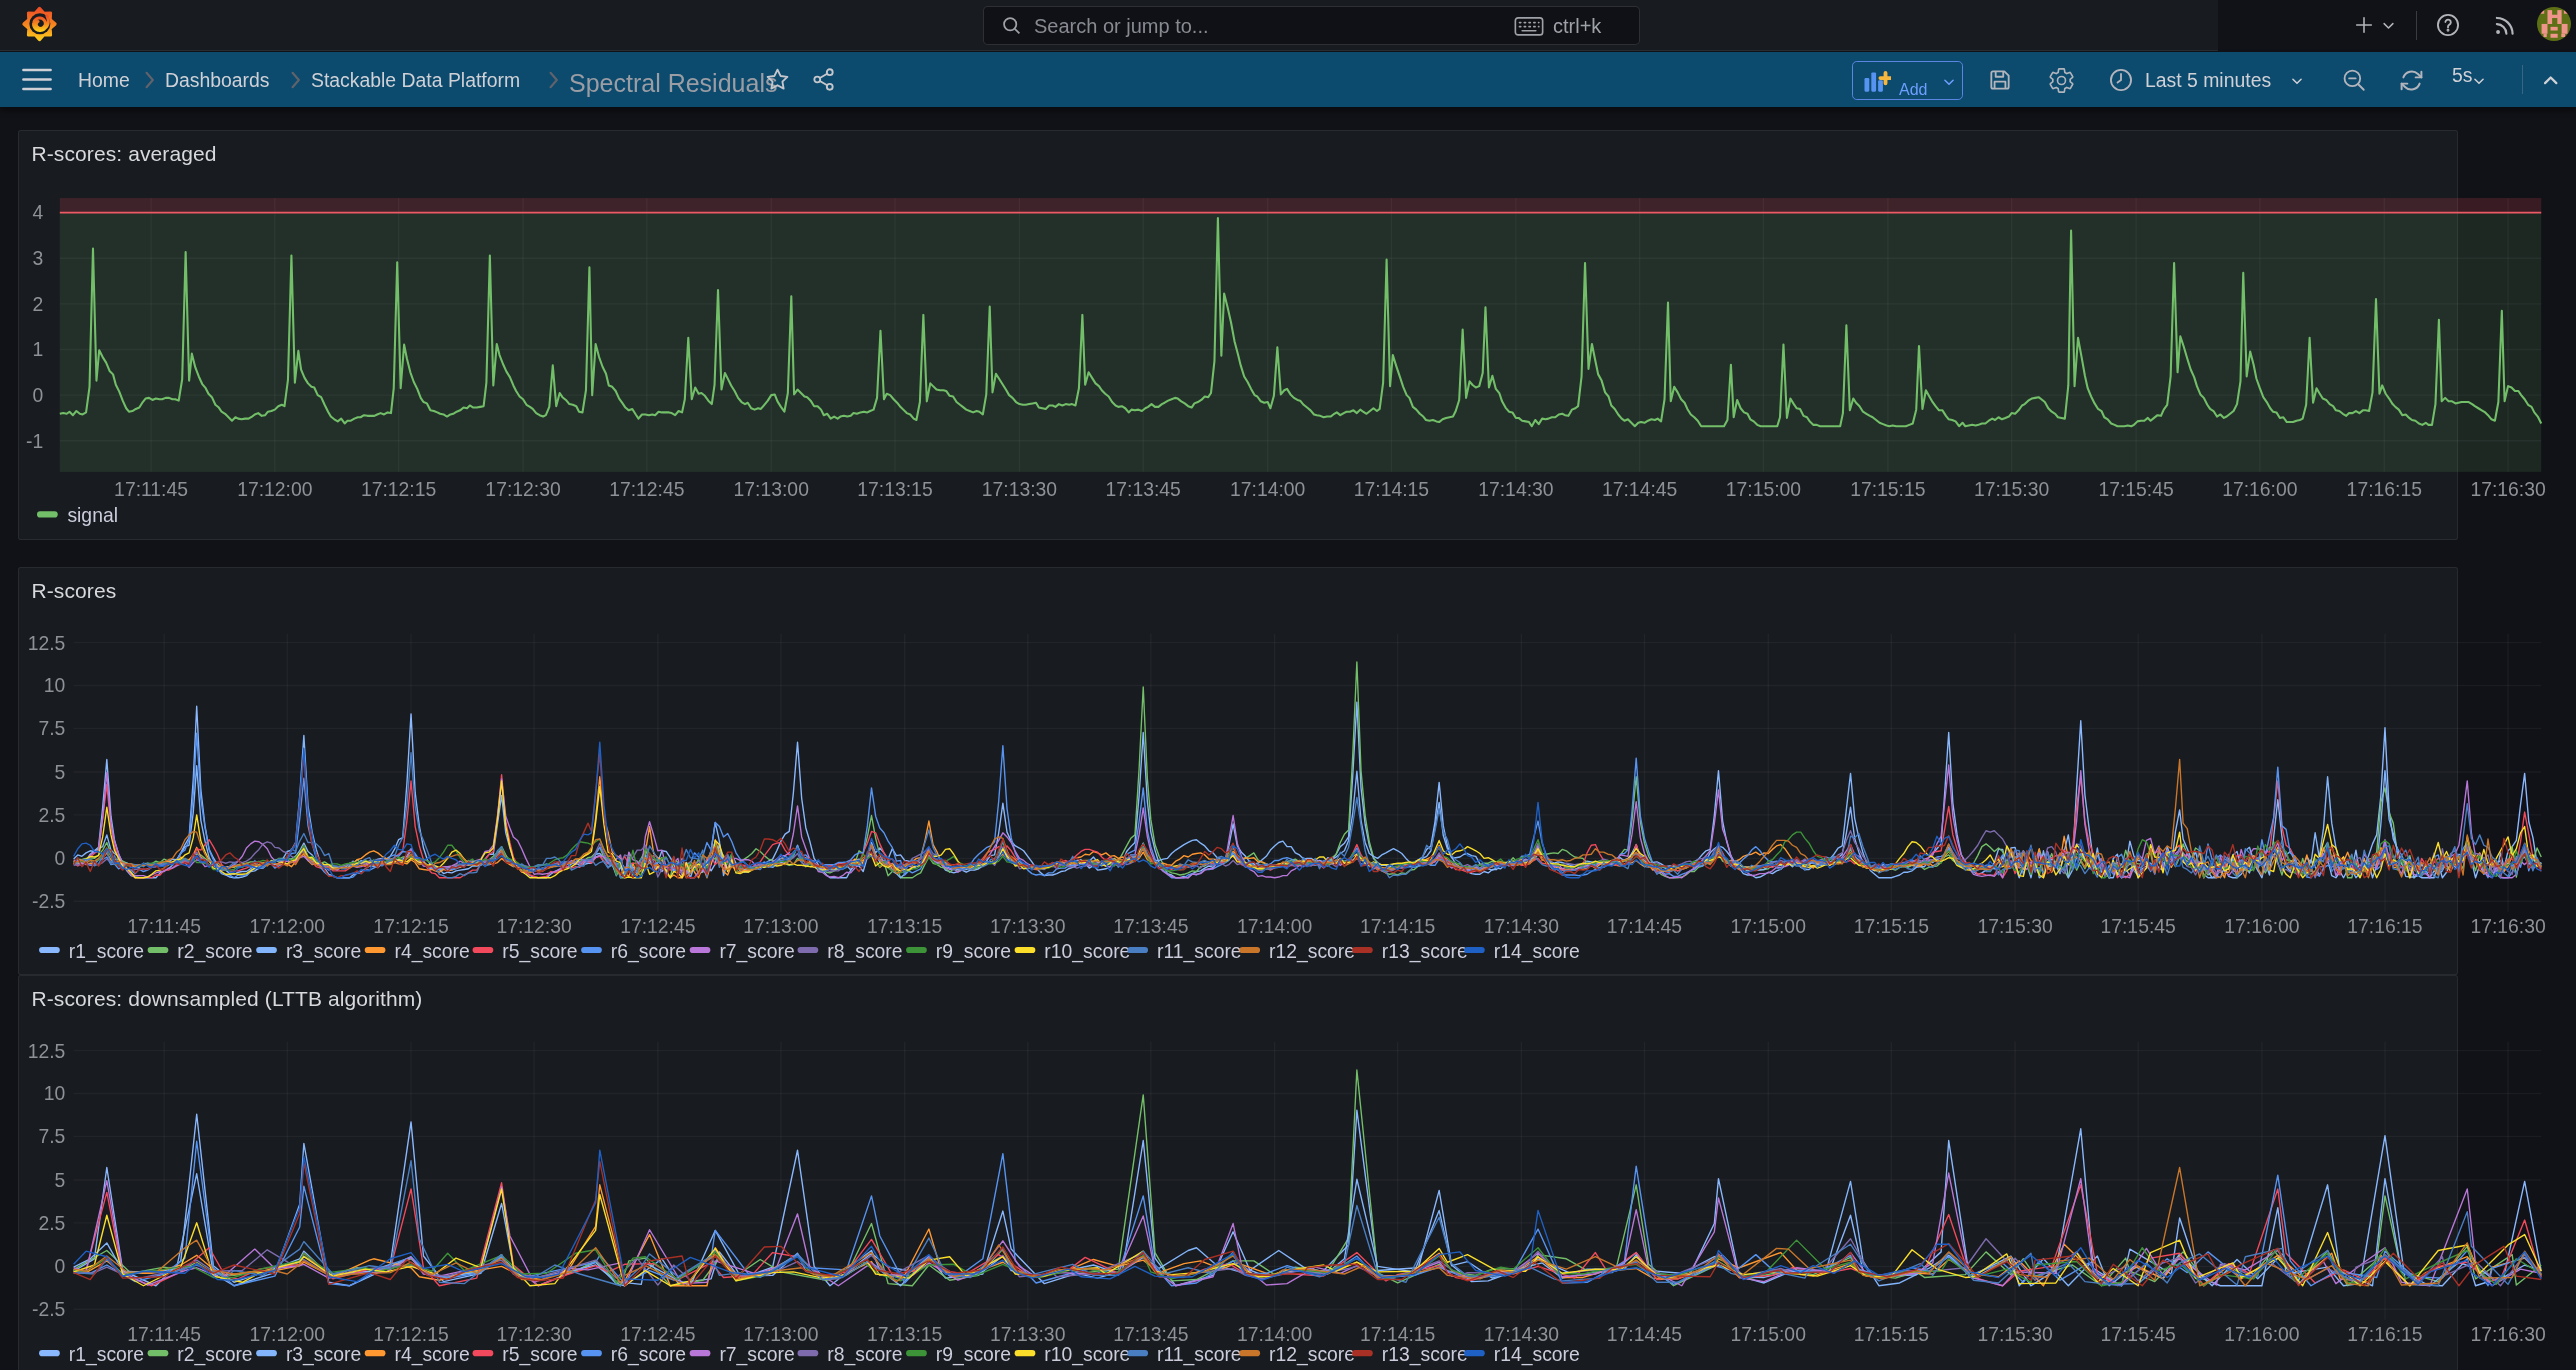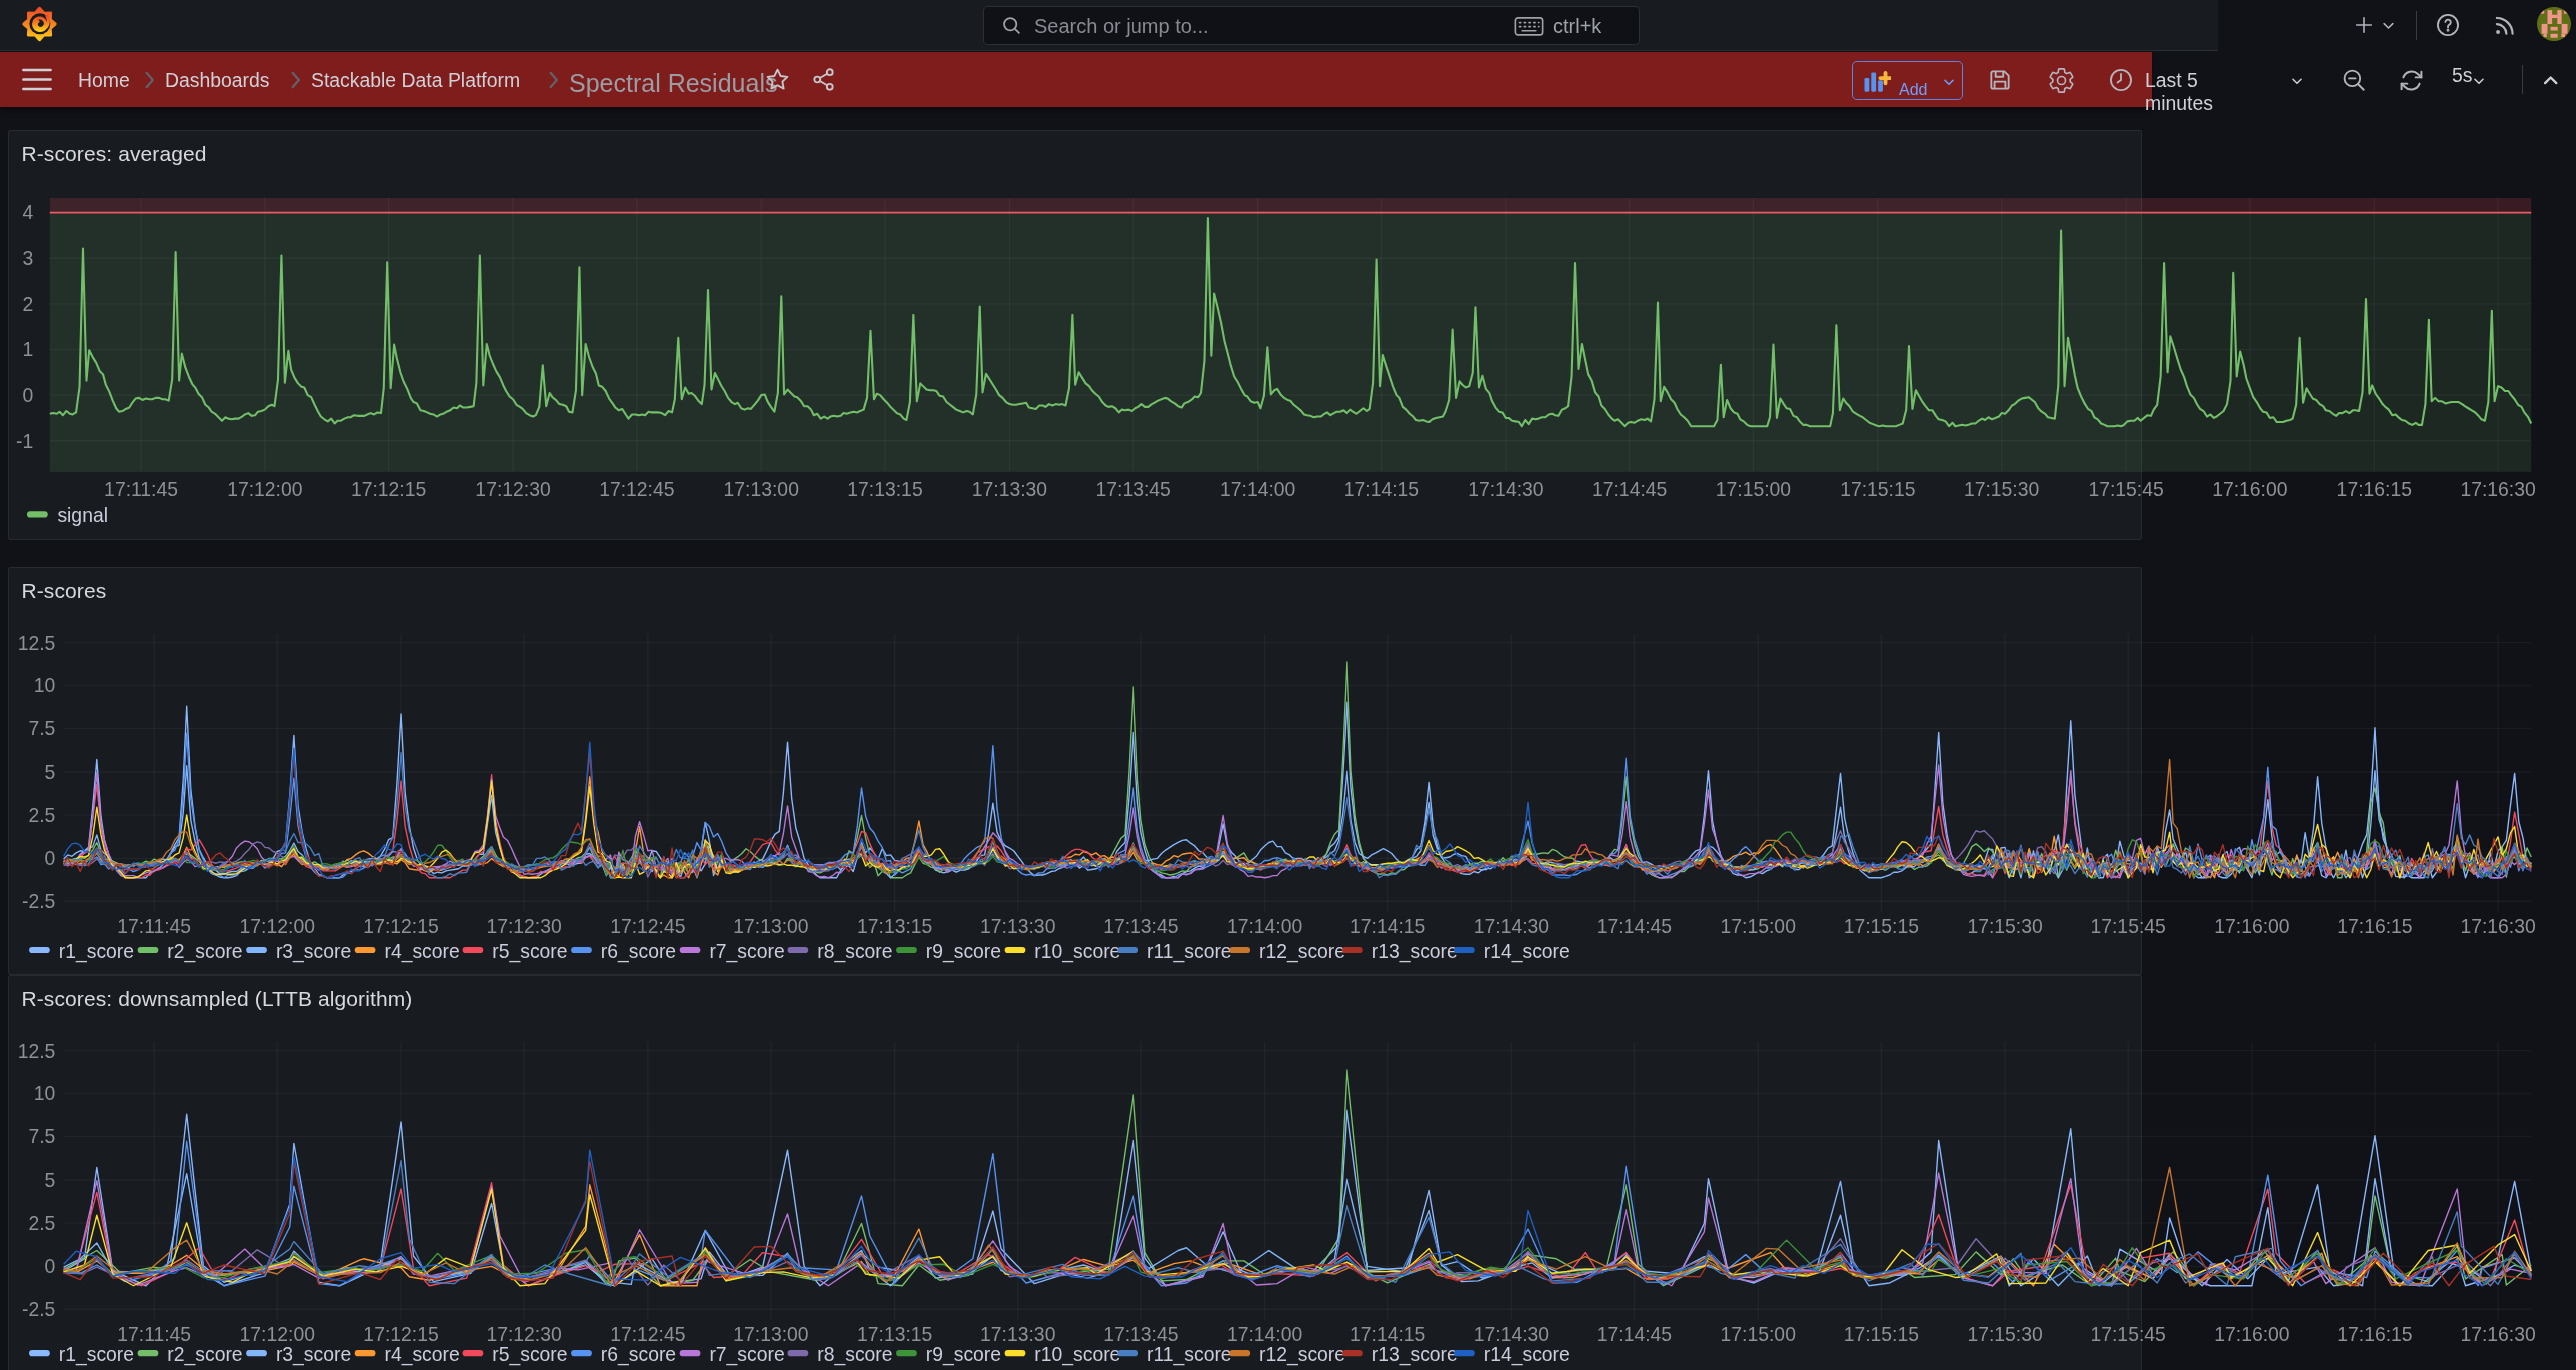--- a/index.html
+++ b/index.html
@@ -1,20 +1,20 @@
 <!DOCTYPE html>
 <html style="font-size:11px"><head><meta charset="utf-8"><style>
 * { margin:0; padding:0; box-sizing:border-box; }
 html,body { width:2576px; height:1371px; background:#111217; overflow:hidden;
   font-family:"Liberation Sans", sans-serif; }
 .bar1 { position:absolute; left:0; top:0; width:2218px; height:51px; background:#181b1f;
   border-bottom:1.4px solid rgba(204,204,220,0.10); }
-.bar2 { position:absolute; left:0; top:52px; width:2152px; height:55px; background:#7f1d1d;
+.bar2 { position:absolute; left:0; top:52px; width:2576px; height:55px; background:#0c4a6e;
   box-shadow:0 4.2px 7px rgba(0,0,0,0.45); }
-.panel { position:absolute; left:8px; width:2134px; background:#181b1f;
+.panel { position:absolute; left:18px; width:2440px; background:#181b1f;
   border:1.4px solid rgba(204,204,220,0.085); border-radius:2.8px; }
 .ptitle { position:absolute; left:12.5px; top:11px; font-size:21px; font-weight:500;
   color:#d8d9dd; letter-spacing:0.1px; }
 svg text { font-family:"Liberation Sans", sans-serif; }
 .crumb { font-size:19.4px; color:#d0d1d6; }
 .crumbdim { font-size:25px; color:#9b9da4; }
 .htext { font-size:19.4px; color:#d0d1d6; }
 </style></head>
 <body>
 <div class="bar1">

